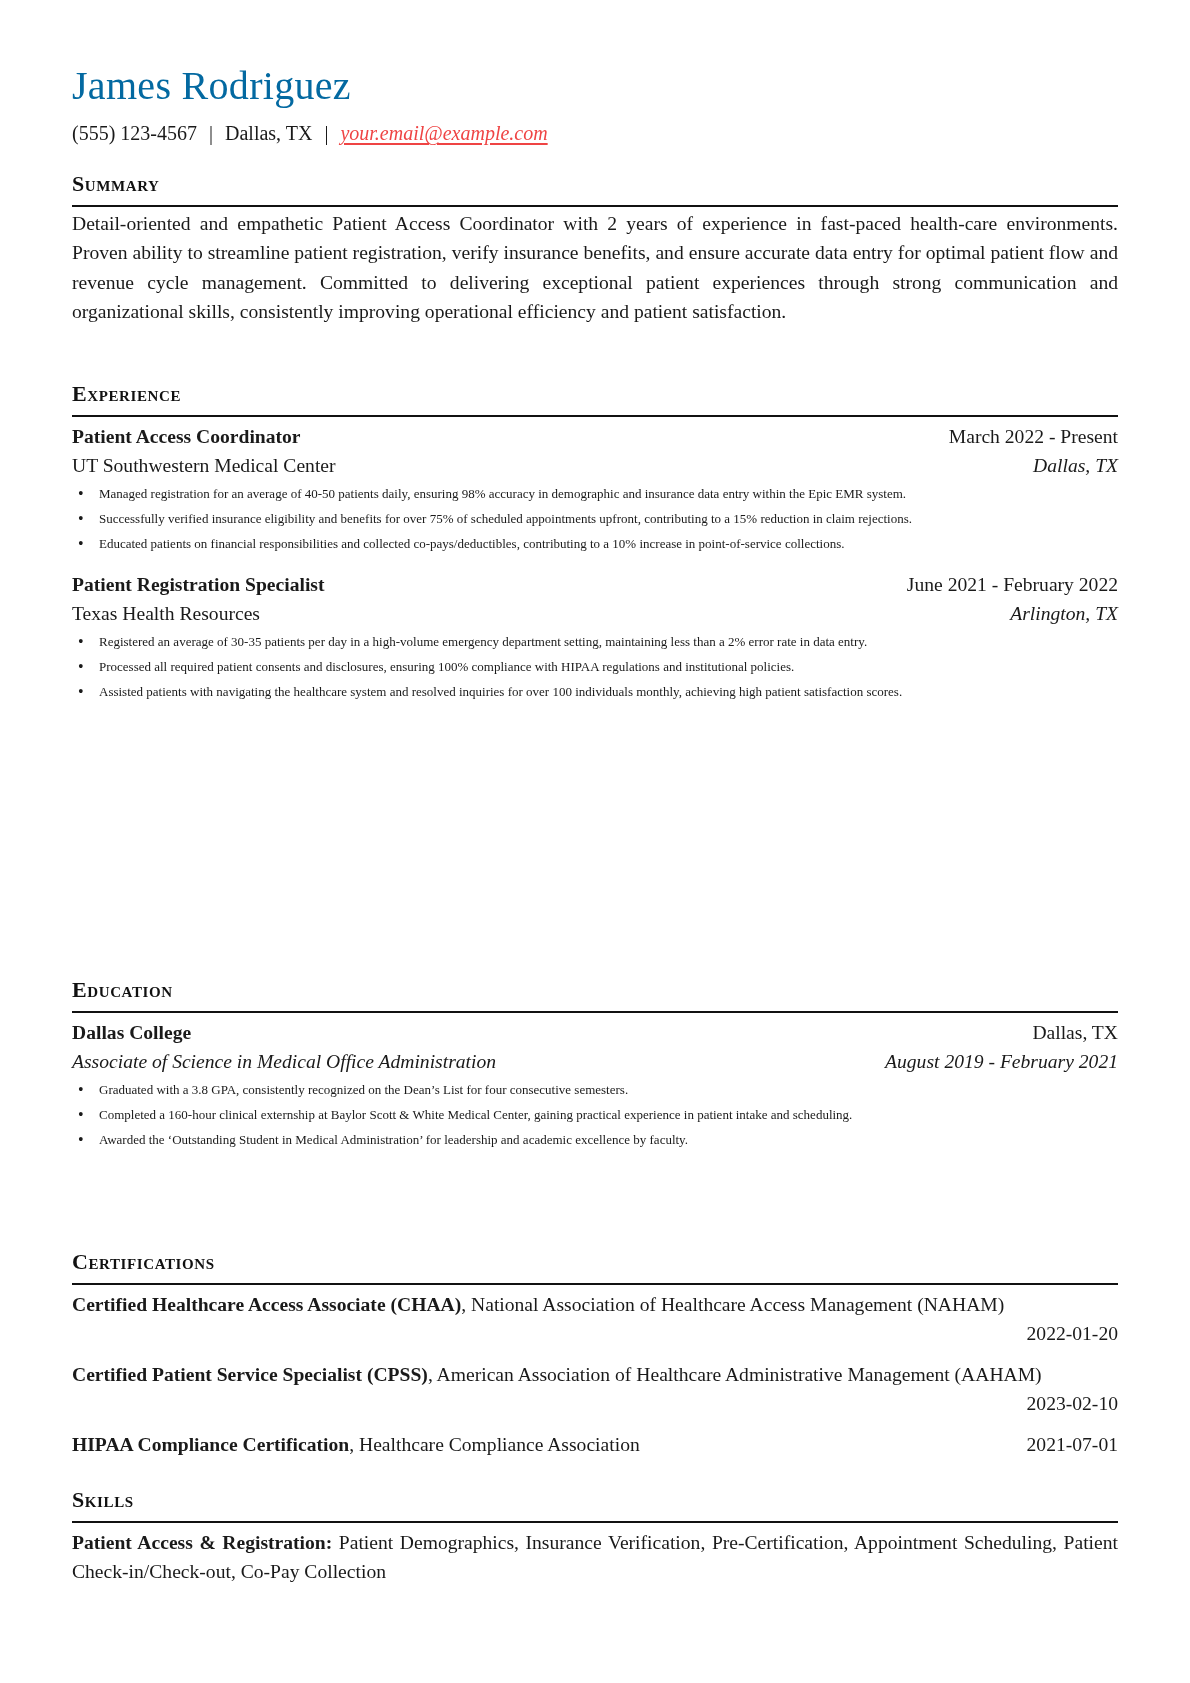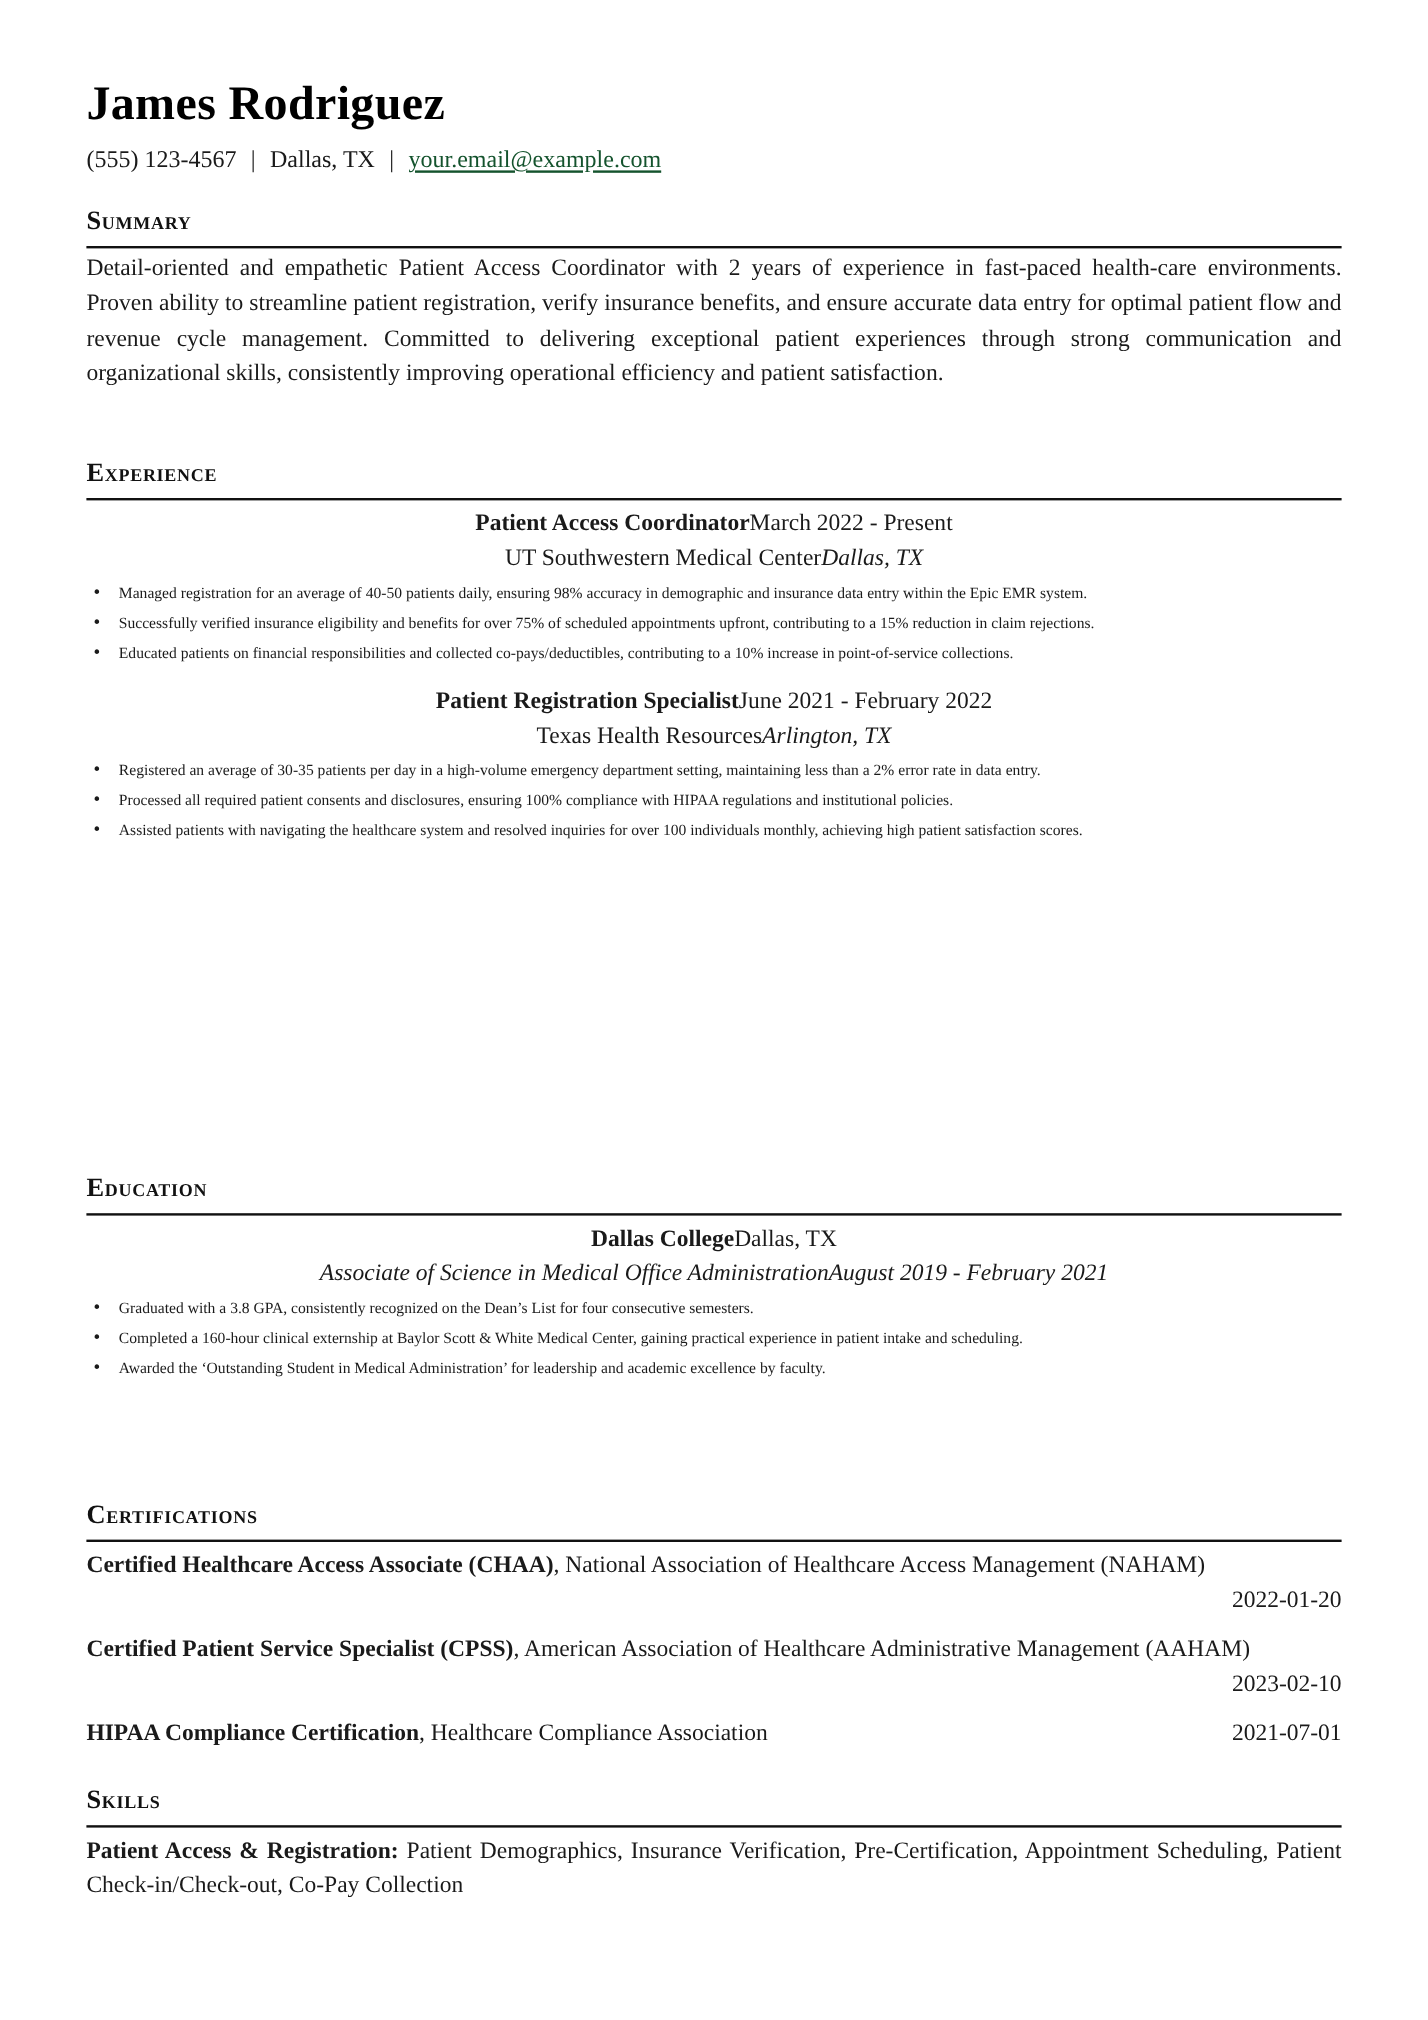--- a/index.html
+++ b/index.html
@@ -4,39 +4,39 @@
 <style>
   html, body { margin: 0; padding: 0; background: #ffffff; }
   body {
     width: 1190px; height: 1683px; position: relative; overflow: hidden;
     font-family: "Liberation Serif", "DejaVu Serif", serif;
     color: #1a1a1a;
   }
   .page { position: absolute; left: 72px; top: 0; width: 1046px; }
   .name {
     position: absolute; top: 62px; left: 0;
-    font-size: 40px; font-weight: bold; letter-spacing: 0.3px; line-height: 48px;
-    color: #000000;
+    font-size: 40px; font-weight: normal; letter-spacing: 0.3px; line-height: 48px;
+    color: #0369a1;
   }
   .contact {
     position: absolute; top: 119px; left: 0;
     font-size: 20px; line-height: 28px; white-space: nowrap;
   }
   .contact .sep { display: inline-block; margin: 0 12px; }
-  .contact .email { text-decoration: underline; text-underline-offset: 3px; color: #14532d; }
+  .contact .email { text-decoration: underline; text-underline-offset: 3px; color: #ef4444; font-style: italic; }
   .section { position: absolute; left: 0; width: 1046px; }
   .sec-head {
     font-size: 22px; font-weight: bold; font-variant: small-caps; letter-spacing: 0.6px;
     line-height: 28px; color: #111;
   }
   .sec-rule { height: 2px; background: #111; margin-top: 7px; }
   .para {
     font-size: 19.6px; line-height: 29.4px; text-align: justify; hyphens: auto;
   }
-  .row { display: flex; justify-content: center; font-size: 19.6px; line-height: 29.4px; white-space: nowrap; }
+  .row { display: flex; justify-content: space-between; font-size: 19.6px; line-height: 29.4px; white-space: nowrap; }
   .bold { font-weight: bold; }
   .ital { font-style: italic; }
   ul.bullets { list-style: none; margin: 0; padding: 0; }
   ul.bullets li {
     position: relative; padding-left: 27px; font-size: 13px; line-height: 25px;
     text-align: justify;
   }
   ul.bullets li::before {
     content: "\2022"; position: absolute; left: 6px; top: 0; font-size: 16px;
   }

